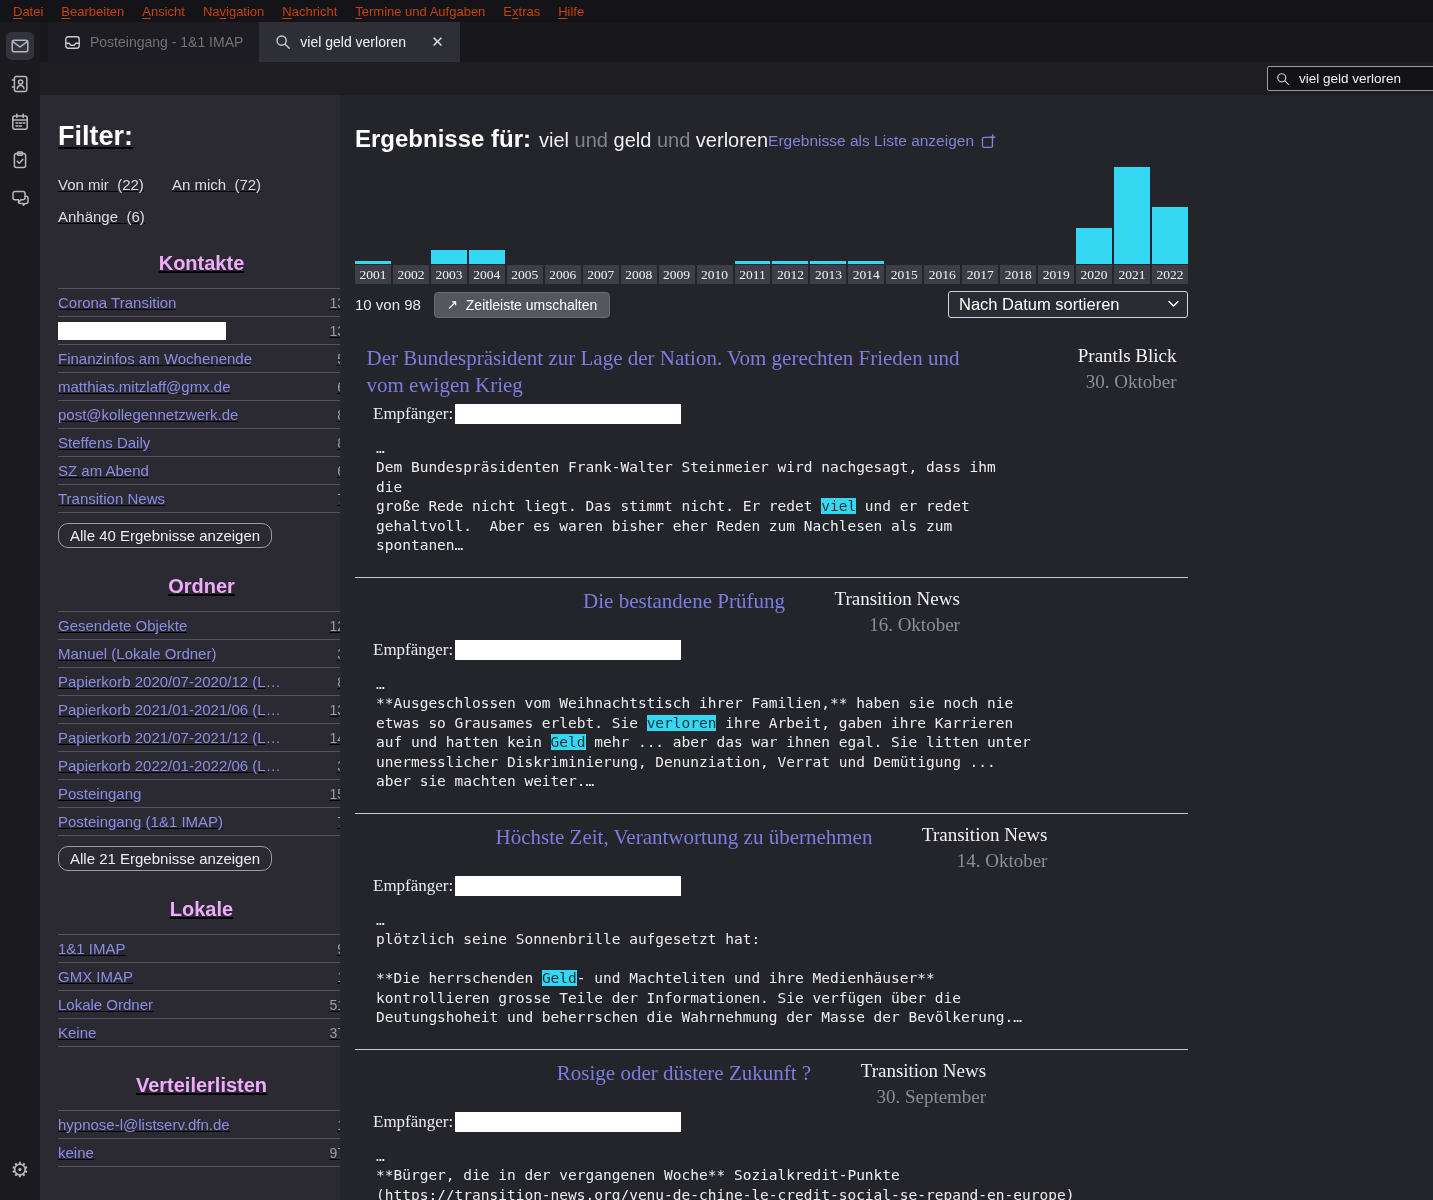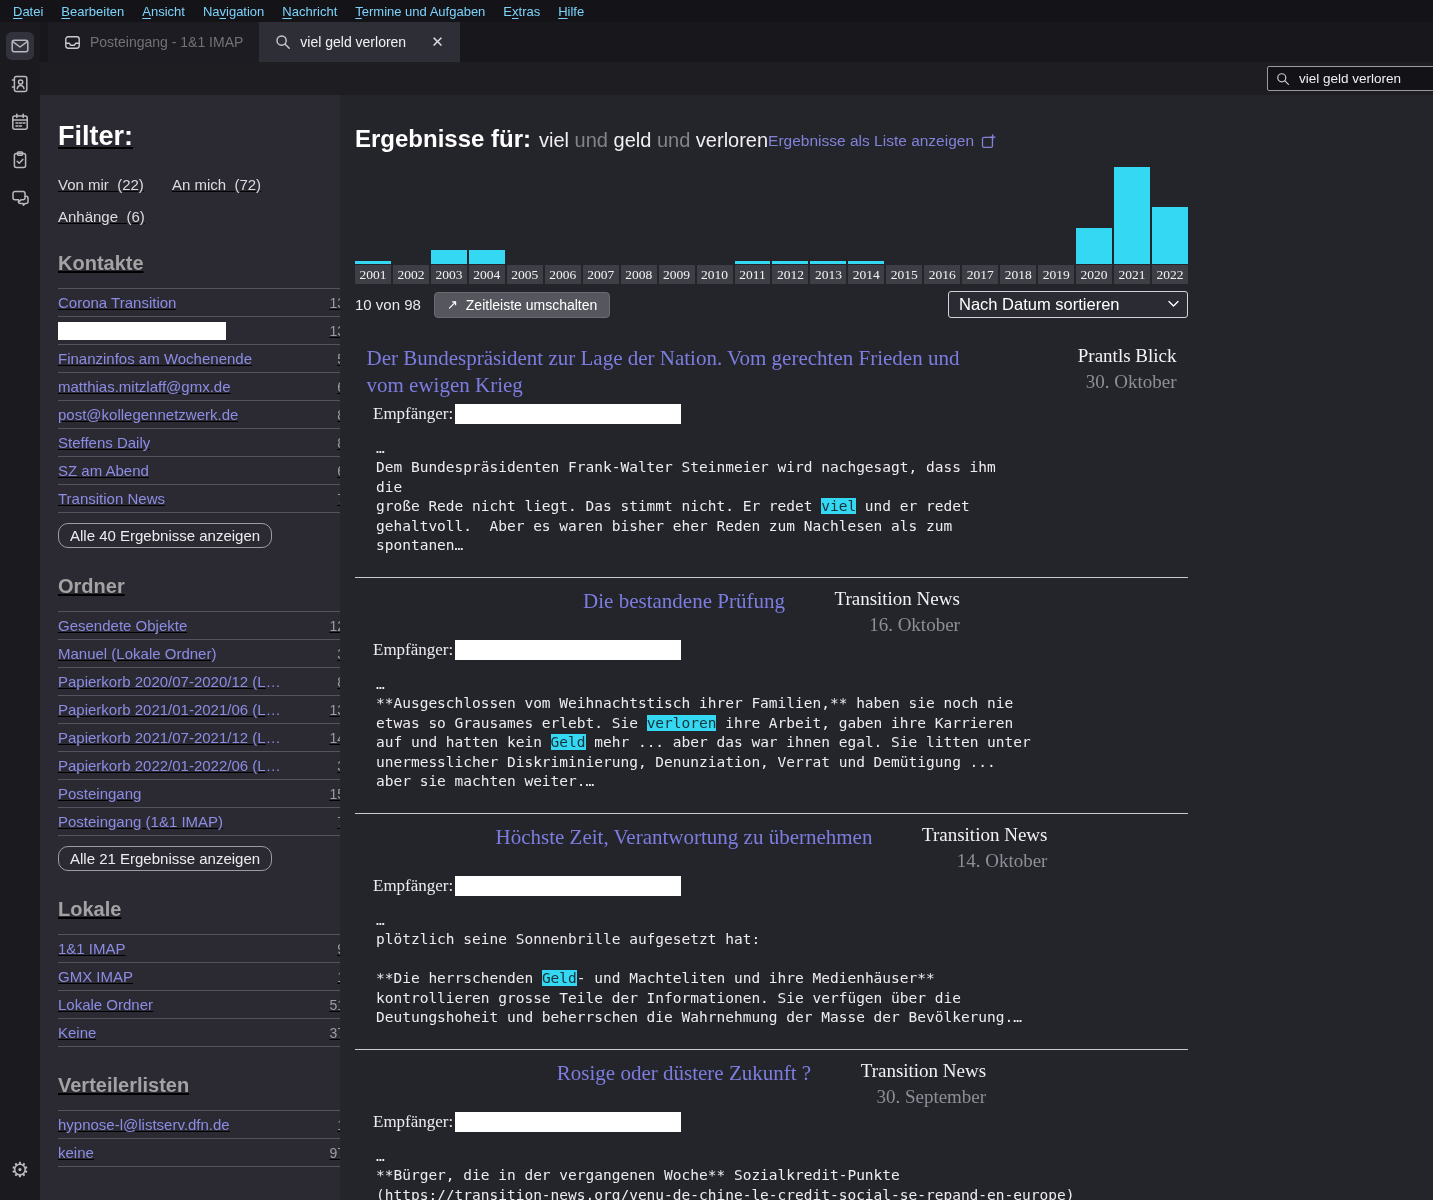--- a/index.html
+++ b/index.html
@@ -6,21 +6,21 @@
   html,body { margin:0; padding:0; }
   body {
     width:1433px; height:1200px; position:relative; overflow:hidden;
     background:#1b1b20; font-family:"Liberation Sans", sans-serif;
     -webkit-font-smoothing:antialiased;
   }
 
   
   .menubar { position:absolute; top:0; left:0; width:100%; height:22px;
     background:#141418; display:flex; align-items:center; padding-left:4px; z-index:6; }
-  .menu-item { color:#7dd3fc; font-size:13px; padding:1px 9px; cursor:default; white-space:nowrap; }
+  .menu-item { color:#c2410c; font-size:13px; padding:1px 9px; cursor:default; white-space:nowrap; }
   .menu-item u { text-underline-offset:2px; }
 
   
   .tabbar { position:absolute; top:22px; left:40px; right:0; height:40px;
     background:#17171c; display:flex; align-items:stretch; }
   .tab { display:flex; align-items:center; gap:9px; padding:0 16px; font-size:14px;
     color:#737373; cursor:default; }
   .tab.first { margin-left:8px; background:#1c1c22; }
   .tab.active { background:#2e2e36; color:#f2f2f5; }
   .tab-close { margin-left:16px; font-size:15px; color:#dcdce0; cursor:pointer; }
@@ -42,21 +42,21 @@
   .qs-input { background:transparent; border:none; outline:none; color:#f0f0f2;
     font-size:13.5px; font-family:inherit; width:150px; }
 
   
   .sidebar { position:absolute; left:40px; top:95px; width:318px; bottom:0;
     background:#2b2a33; padding:26px 13px 0 18px; overflow:hidden;text-decoration:underline; }
   .filter-title { font-size:27px; font-weight:bold; color:#fff; margin-bottom:24px; }
   .filter-links { display:flex; flex-wrap:wrap; column-gap:28px; row-gap:15px;
     max-width:252px; margin-bottom:10px; }
   .filter-link { color:#dcdce0; font-size:15px; white-space:pre; cursor:pointer; }
-  .facet-section h2 { font-size:20px; font-weight:bold; color:#a3a3a3; margin:27px 0 13px; }
+  .facet-section h2 { font-size:20px; font-weight:bold; color:#f0abfc; margin:27px 0 13px;text-align:center; }
   .facet-list { border-top:1px solid #53535d; }
   .facet-item { display:flex; justify-content:space-between; align-items:center;
     height:28px; border-bottom:1px solid #53535d; cursor:pointer; }
   .facet-label { color:#8c8ce4; font-size:15px; white-space:nowrap; overflow:hidden;
     text-overflow:ellipsis; max-width:225px; }
   .redacted { background:#ffffff; width:168px; height:18px; }
   .facet-count { color:#9c9ca4; font-size:14px; }
   .more-btn { margin-top:10px; background:transparent; border:1px solid #9c9ca4;
     border-radius:10px; color:#ececf0; font-size:15px; padding:3px 11px;
     font-family:inherit; cursor:pointer; }

